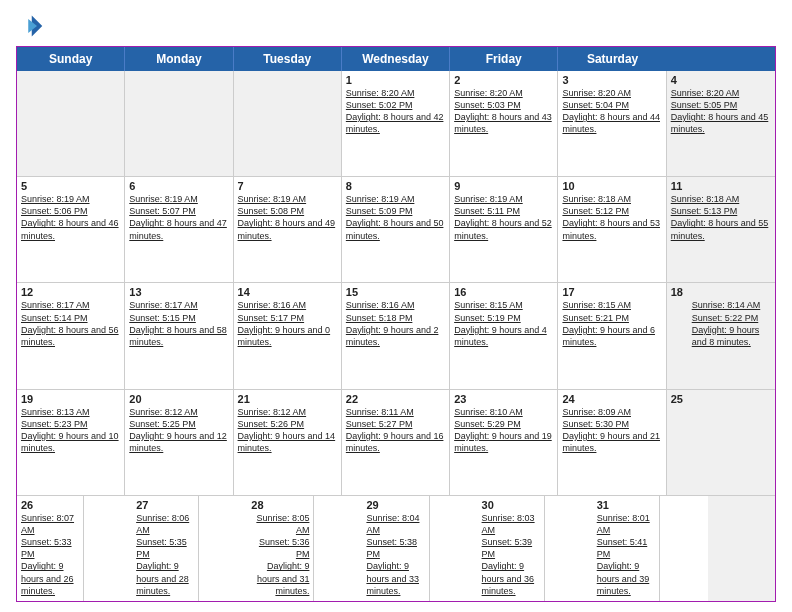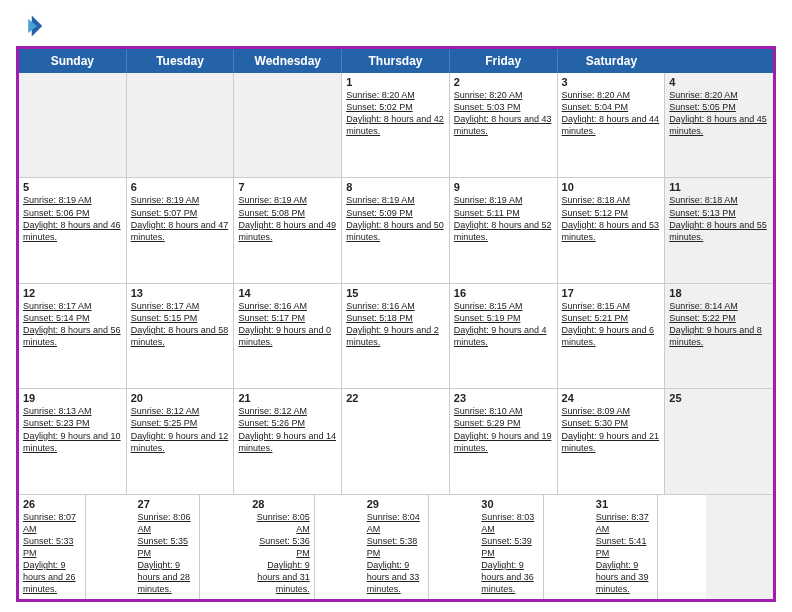--- a/index.html
+++ b/index.html
@@ -57,21 +57,21 @@
       line-height: 1.1;
     }
     .subtitle {
       font-size: 13px;
       color: #444;
     }
     .calendar {
       flex: 1;
       display: flex;
       flex-direction: column;
-      border: 3px solid #a21caf;
+      border: 1px solid #a21caf;
     }
     .cal-header {
       display: grid;
       grid-template-columns: repeat(7, 1fr);
       background: #2563a8;
     }
     .cal-header-cell {
       color: #fff;
       font-size: 12px;
       font-weight: bold;
@@ -133,23 +133,23 @@
     </div>
     <div class="title-block">
       <div class="month-title"></div>
       <div class="subtitle"></div>
     </div>
   </div>
 
   <div class="calendar">
     <div class="cal-header">
     <div class="cal-header-cell">Sunday</div>
+        <div class="cal-header-cell">Monday</div>
         <div class="cal-header-cell">Tuesday</div>
         <div class="cal-header-cell">Wednesday</div>
-        <div class="cal-header-cell">Thursday</div>
         <div class="cal-header-cell">Friday</div>
         <div class="cal-header-cell">Saturday</div>
       </div>
     <div class="cal-body">
     <div class="cal-row">
           <div class="cal-cell shaded"></div>
           <div class="cal-cell shaded"></div>
           <div class="cal-cell shaded"></div>
           <div class="cal-cell">
             <span class="day-num">1</span>
@@ -252,21 +252,21 @@
 Daylight: 9 hours and 4 minutes.</div>
           </div>
           <div class="cal-cell">
             <span class="day-num">17</span>
             <div class="cell-text" style="white-space: pre-line;">Sunrise: 8:15 AM
 Sunset: 5:21 PM
 Daylight: 9 hours and 6 minutes.</div>
           </div>
           <div class="cal-cell shaded">
             <span class="day-num">18</span>
-            <div class="cell-text" style="white-space: pre-line;">Sunrise: 8:14 AM
+            <div class="cell-text" style="white-space: pre-line; margin-left: 21px;">Sunrise: 8:14 AM
 Sunset: 5:22 PM
 Daylight: 9 hours and 8 minutes.</div>
           </div>
         </div>
         <div class="cal-row">
           <div class="cal-cell">
             <span class="day-num">19</span>
             <div class="cell-text" style="white-space: pre-line;">Sunrise: 8:13 AM
 Sunset: 5:23 PM
 Daylight: 9 hours and 10 minutes.</div>
@@ -278,20 +278,23 @@
 Daylight: 9 hours and 12 minutes.</div>
           </div>
           <div class="cal-cell">
             <span class="day-num">21</span>
             <div class="cell-text" style="white-space: pre-line;">Sunrise: 8:12 AM
 Sunset: 5:26 PM
 Daylight: 9 hours and 14 minutes.</div>
           </div>
           <div class="cal-cell">
             <span class="day-num">22</span>
+            <div class="cell-text" style="white-space: pre-line;">Sunrise: 8:11 AM
+Sunset: 5:27 PM
+Daylight: 9 hours and 16 minutes.</div>
           </div>
           <div class="cal-cell">
             <span class="day-num">23</span>
             <div class="cell-text" style="white-space: pre-line;">Sunrise: 8:10 AM
 Sunset: 5:29 PM
 Daylight: 9 hours and 19 minutes.</div>
           </div>
           <div class="cal-cell">
             <span class="day-num">24</span>
             <div class="cell-text" style="white-space: pre-line;">Sunrise: 8:09 AM
@@ -328,21 +331,21 @@
 Daylight: 9 hours and 33 minutes.</div>
           </div>
           <div class="cal-cell">
             <span class="day-num">30</span>
             <div class="cell-text" style="white-space: pre-line;">Sunrise: 8:03 AM
 Sunset: 5:39 PM
 Daylight: 9 hours and 36 minutes.</div>
           </div>
           <div class="cal-cell">
             <span class="day-num">31</span>
-            <div class="cell-text" style="white-space: pre-line;">Sunrise: 8:37 AM
+            <div class="cell-text" style="white-space: pre-line;">Sunrise: 8:01 AM
 Sunset: 5:41 PM
 Daylight: 9 hours and 39 minutes.</div>
           </div>
           <div class="cal-cell shaded"></div>
         </div>
       </div>
   </div>
 </div>
 
 </body></html>

